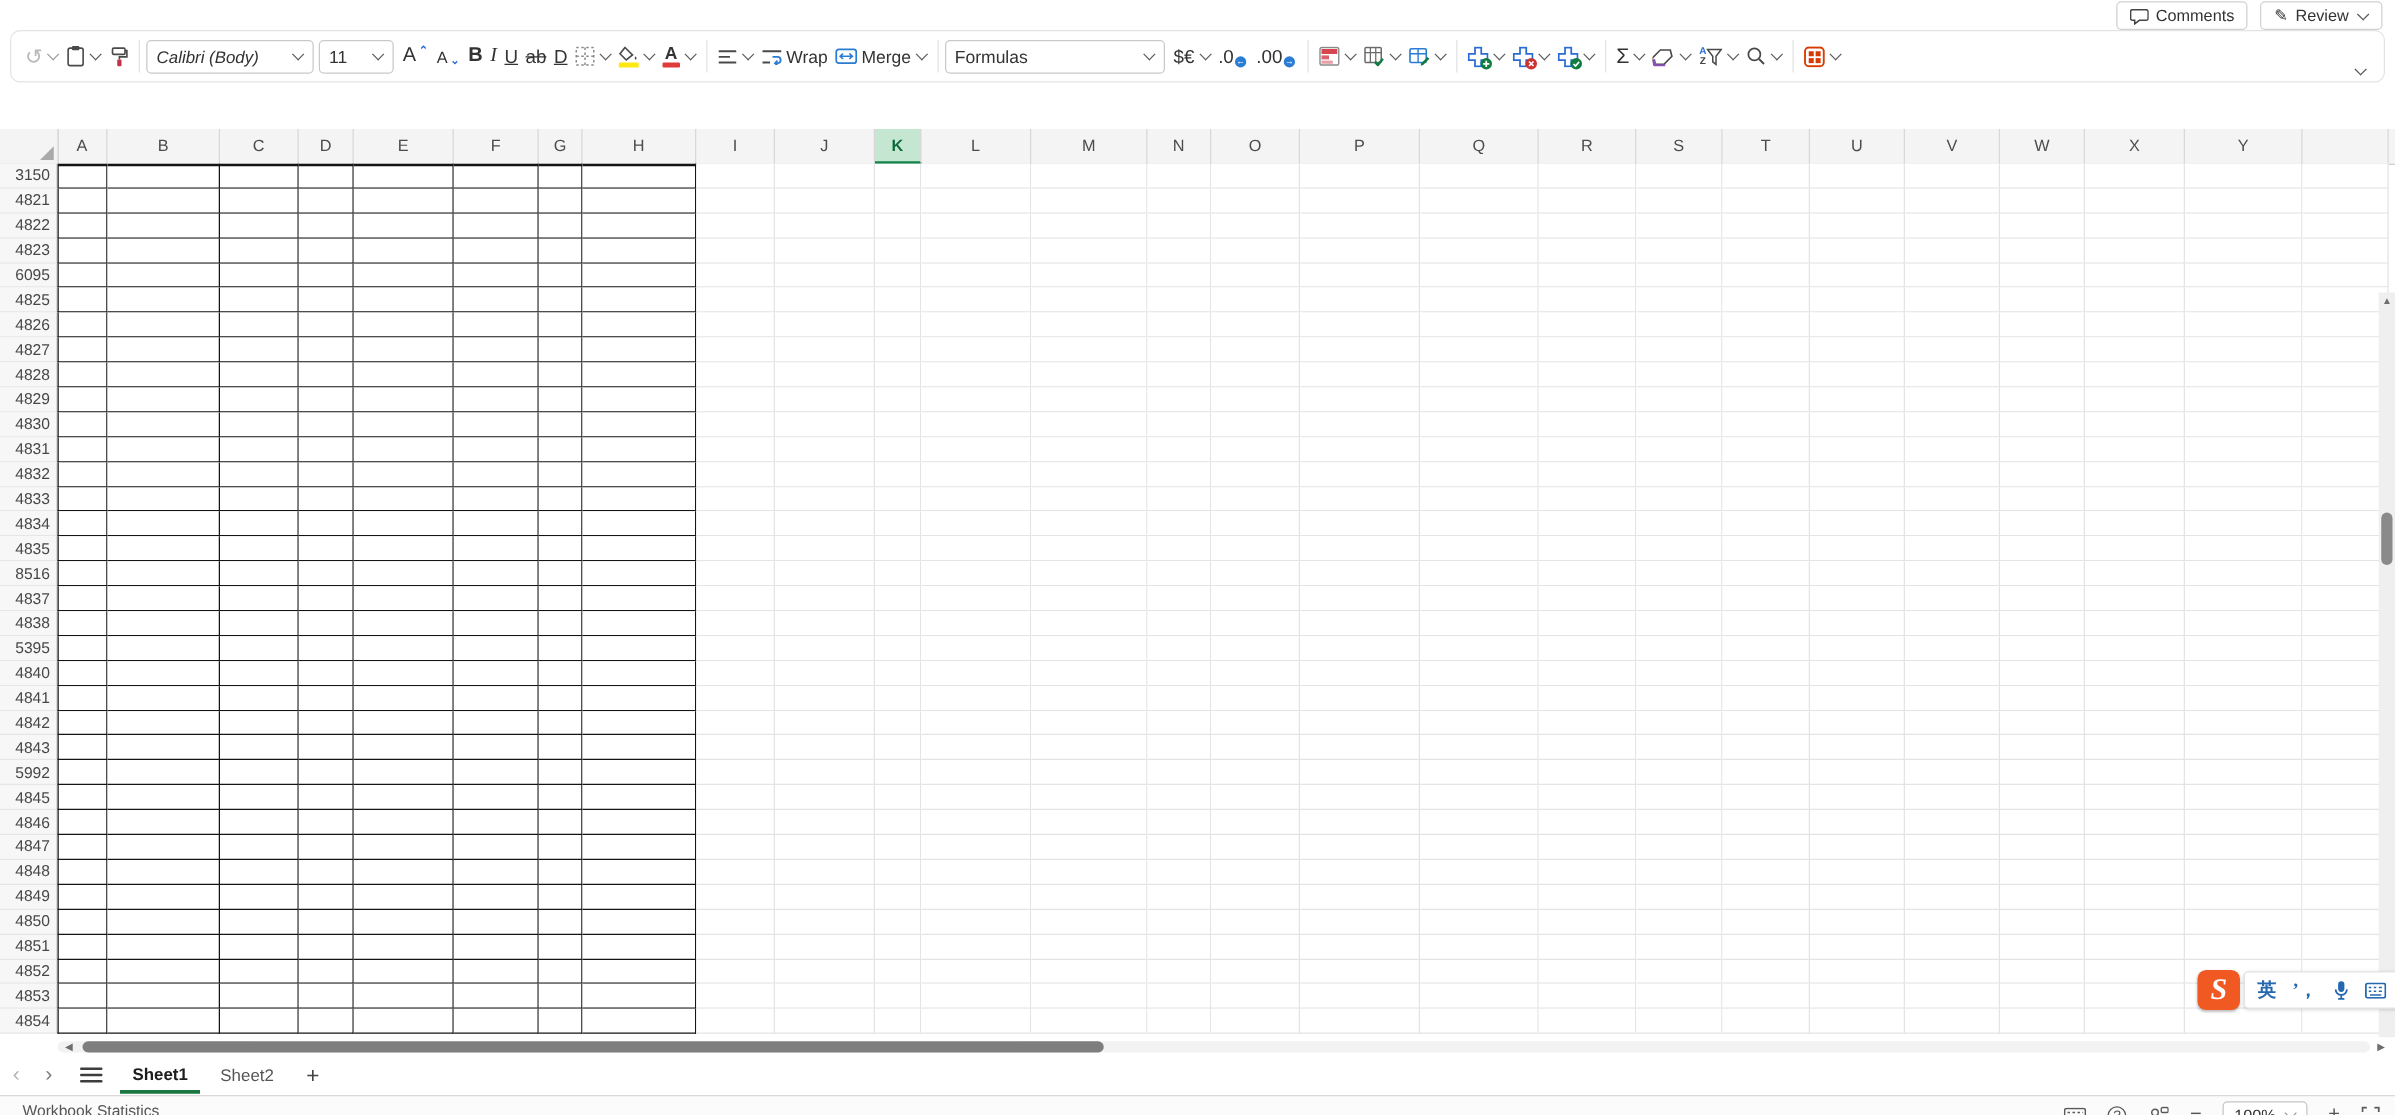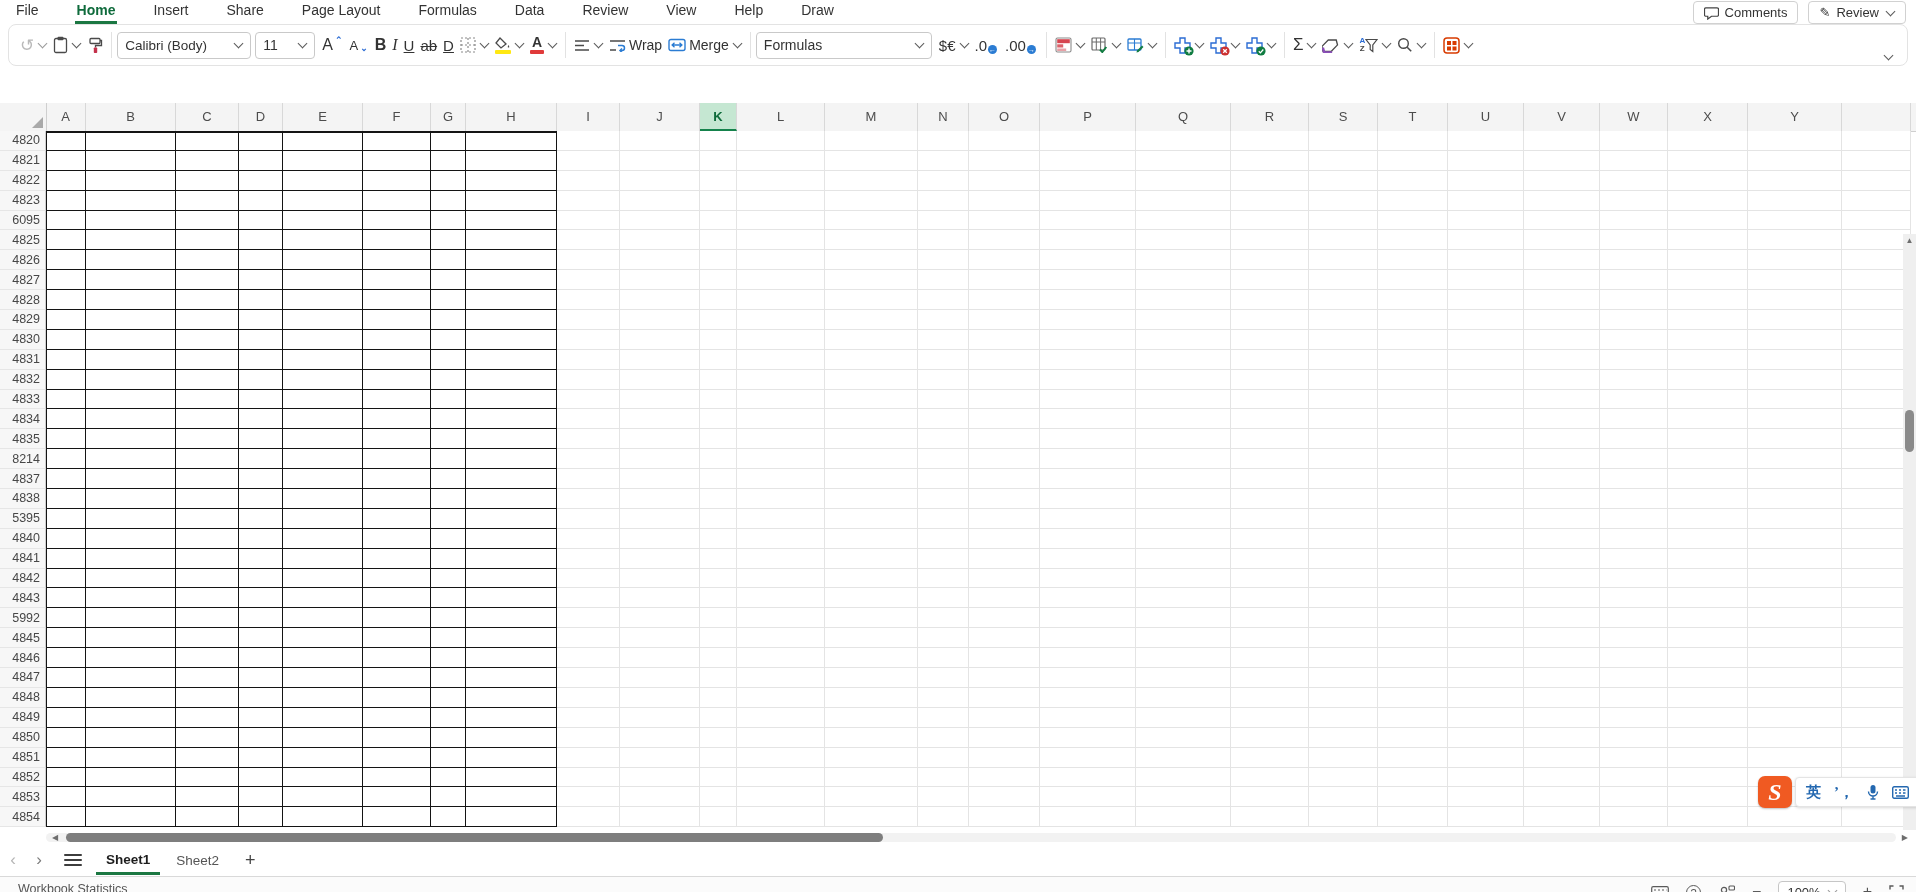--- a/index.html
+++ b/index.html
@@ -109,33 +109,20 @@
   .ime-cn{font-size:15px;font-weight:700;}
   .ime-punct{font-size:15px;font-weight:700;font-family:"Liberation Serif",serif;}
 
   svg{display:block;}
 </style>
 </head>
 <body>
 
 <div class="app">
 
-  <div class="menubar" id="menubar">
-      <span class="menu-item">File</span>
-      <span class="menu-item active">Home</span>
-      <span class="menu-item">Insert</span>
-      <span class="menu-item">Share</span>
-      <span class="menu-item">Page Layout</span>
-      <span class="menu-item">Formulas</span>
-      <span class="menu-item">Data</span>
-      <span class="menu-item">Review</span>
-      <span class="menu-item">View</span>
-      <span class="menu-item">Help</span>
-      <span class="menu-item">Draw</span>
-    </div>
   <div class="top-right">
     <div class="chip">
       <svg width="15" height="14" viewBox="0 0 16 15">
         <path d="M2 2 h12 a1.5 1.5 0 0 1 1.5 1.5 v6 a1.5 1.5 0 0 1 -1.5 1.5 h-6 l-4 3 v-3 h-2 a1.5 1.5 0 0 1 -1.5 -1.5 v-6 A1.5 1.5 0 0 1 2 2 z" fill="none" stroke="#444" stroke-width="1.3"></path>
       </svg>
       <span>Comments</span>
     </div>
     <div class="chip">
       <span style="font-size:13px;">✎</span>
       <span>Review</span>
@@ -162,21 +149,21 @@
       <svg width="16" height="17" viewBox="0 0 16 17">
         <rect x="3" y="1.5" width="10" height="5" rx="1" fill="none" stroke="#4a4a4a" stroke-width="1.3"></rect>
         <path d="M13 3.5 h1.5 v5 h-6 v2" fill="none" stroke="#4a4a4a" stroke-width="1.3"></path>
         <rect x="6.8" y="10.5" width="3.4" height="5.5" rx="0.8" fill="#C4314B"></rect>
       </svg>
     </span>
 
     <span class="sep"></span>
 
     <span class="combo" style="width:118px;">
-      <span style="font-size:13.5px;">Calibri (Body)</span>
+      <span style="font-size:13.5px;font-style:italic;">Calibri (Body)</span>
       <span class="chev"></span>
     </span>
     <span class="combo" style="width:44px;margin-left:4px;">
       <span>11</span>
       <span class="chev"></span>
     </span>
 
     <span class="rb" style="margin-left:4px;">
       <span class="glyph" style="font-size:16px;">A</span>
         <span class="carud">⌃</span>
@@ -424,37 +411,37 @@
         <div class="colh" style="width: 69px;">S</div>
         <div class="colh" style="width: 70px;">T</div>
         <div class="colh" style="width: 76px;">U</div>
         <div class="colh" style="width: 76px;">V</div>
         <div class="colh" style="width: 68px;">W</div>
         <div class="colh" style="width: 80px;">X</div>
         <div class="colh" style="width: 94px;">Y</div>
         <div class="colh" style="width: 69px;"></div>
       </div>
     <div class="gutter" id="row-gutter">
-        <div class="rowh">4820</div>
+        <div class="rowh">3150</div>
         <div class="rowh">4821</div>
         <div class="rowh">4822</div>
         <div class="rowh">4823</div>
         <div class="rowh">6095</div>
         <div class="rowh">4825</div>
         <div class="rowh">4826</div>
         <div class="rowh">4827</div>
         <div class="rowh">4828</div>
         <div class="rowh">4829</div>
         <div class="rowh">4830</div>
         <div class="rowh">4831</div>
         <div class="rowh">4832</div>
         <div class="rowh">4833</div>
         <div class="rowh">4834</div>
         <div class="rowh">4835</div>
-        <div class="rowh">8214</div>
+        <div class="rowh">8516</div>
         <div class="rowh">4837</div>
         <div class="rowh">4838</div>
         <div class="rowh">5395</div>
         <div class="rowh">4840</div>
         <div class="rowh">4841</div>
         <div class="rowh">4842</div>
         <div class="rowh">4843</div>
         <div class="rowh">5992</div>
         <div class="rowh">4845</div>
         <div class="rowh">4846</div>

